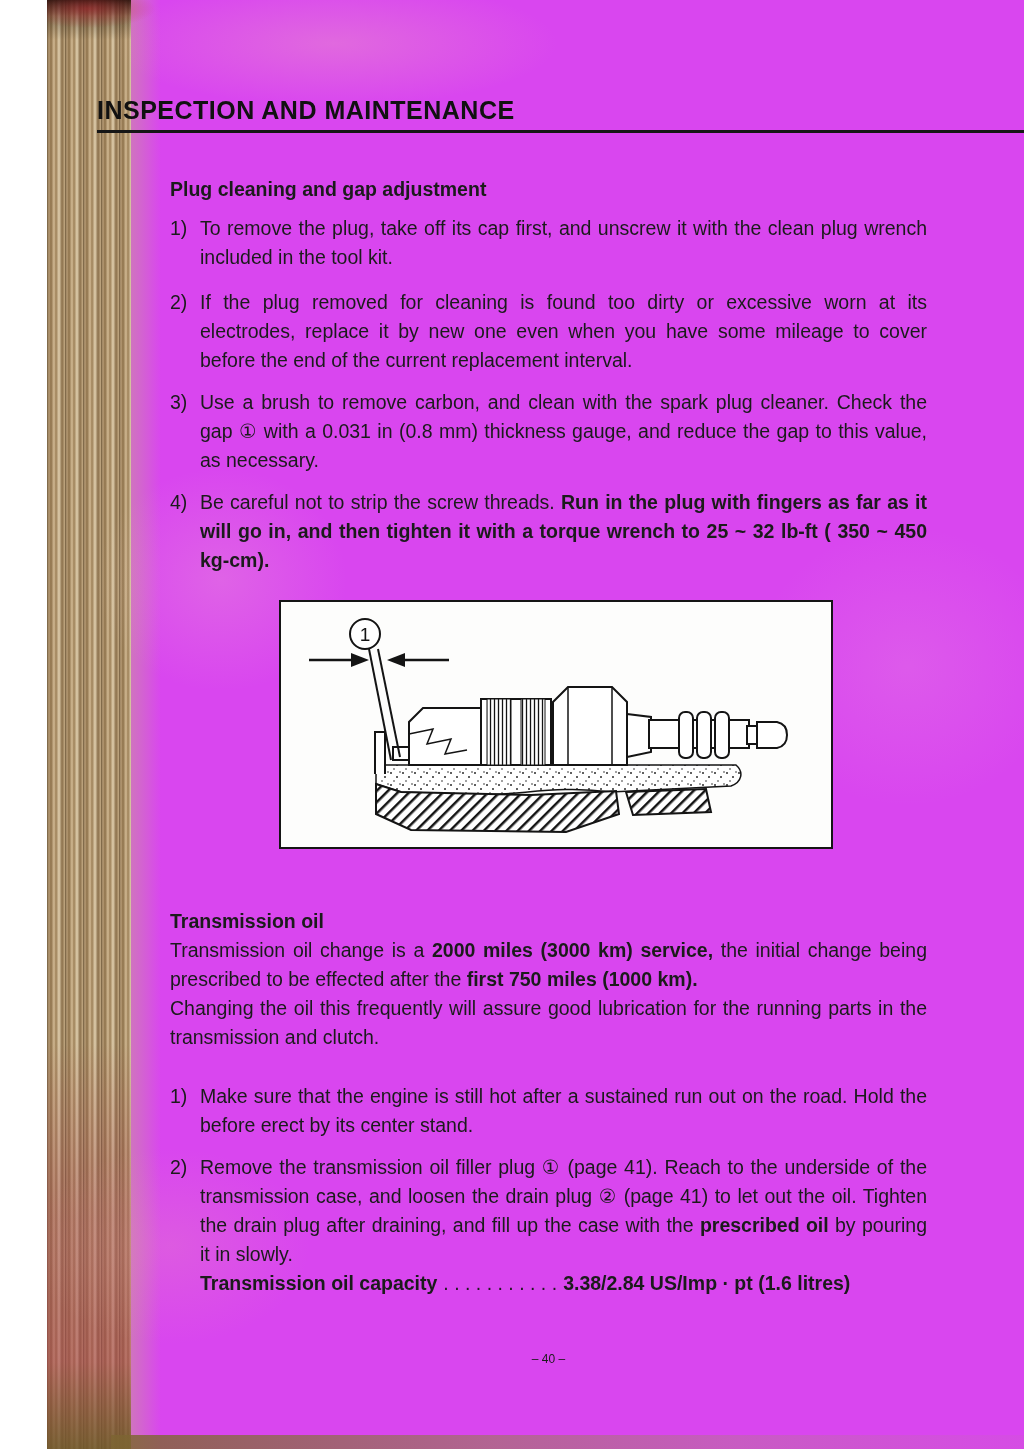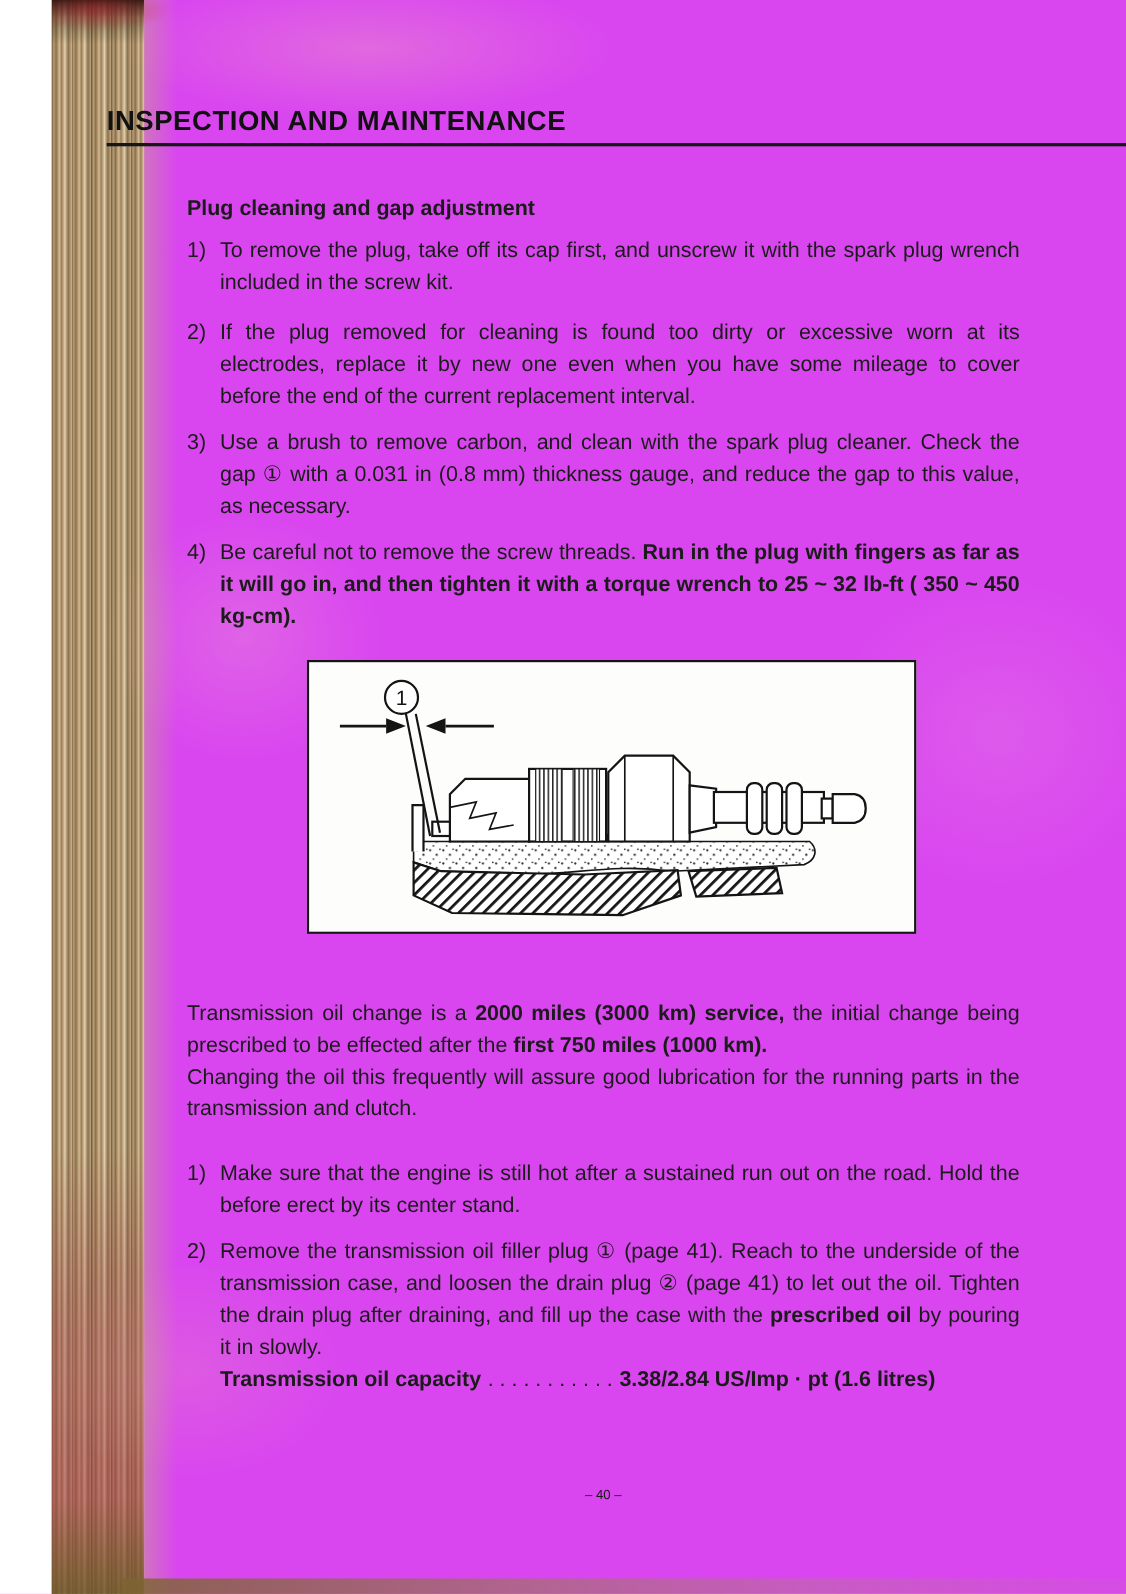--- a/index.html
+++ b/index.html
@@ -88,36 +88,36 @@
     <h1>INSPECTION AND MAINTENANCE</h1>
     <div class="rule"></div>
   </div>
 
   <div class="content">
 
     <div class="sec-title">Plug cleaning and gap adjustment</div>
 
     <div class="li m10">
       <span class="num">1)</span>
-      <span class="txt">To remove the plug, take off its cap first, and unscrew it with the spark plug wrench included in the screw kit.</span>
+      <span class="txt">To remove the plug, take off its cap first, and unscrew it with the clean plug wrench included in the tool kit.</span>
     </div>
 
     <div class="li">
       <span class="num">2)</span>
       <span class="txt">If the plug removed for cleaning is found too dirty or excessive worn at its electrodes, replace it by new one even when you have some mileage to cover before the end of the current replacement interval.</span>
     </div>
 
     <div class="li m13">
       <span class="num">3)</span>
       <span class="txt">Use a brush to remove carbon, and clean with the spark plug cleaner.  Check the gap ① with a 0.031 in (0.8 mm) thickness gauge, and reduce the gap to this value, as necessary.</span>
     </div>
 
     <div class="li m13">
       <span class="num">4)</span>
-      <span class="txt"><span>Be careful not to remove the screw threads.  </span><b>Run in the plug with fingers as far as it will go in, and then tighten it with a torque wrench to 25 ~ 32 lb-ft ( 350 ~ 450 kg-cm).</b></span>
+      <span class="txt"><span>Be careful not to strip the screw threads.  </span><b>Run in the plug with fingers as far as it will go in, and then tighten it with a torque wrench to 25 ~ 32 lb-ft ( 350 ~ 450 kg-cm).</b></span>
     </div>
 
     <div class="diagram-frame">
       <svg viewBox="0 0 550 245" width="550" height="245">
         <defs>
           <pattern id="hatch" width="8" height="8" patternUnits="userSpaceOnUse" patternTransform="rotate(45)">
             <rect width="8" height="8" fill="#ffffff"></rect>
             <line x1="1" y1="0" x2="1" y2="8" stroke="#141414" stroke-width="3"></line>
           </pattern>
           <pattern id="stipple" width="12" height="12" patternUnits="userSpaceOnUse">
@@ -168,20 +168,21 @@
           <text x="84" y="39" font-size="19" text-anchor="middle" fill="#141414">1</text>
           <line x1="28" y1="58" x2="70" y2="58" stroke="#141414" stroke-width="2.5"></line>
           <polygon points="88,58 70,51 70,65" fill="#141414"></polygon>
           <polygon points="106,58 124,51 124,65" fill="#141414"></polygon>
           <line x1="124" y1="58" x2="168" y2="58" stroke="#141414" stroke-width="2.5"></line>
         </g>
       </svg>
     </div>
 
     <div class="trans">
+      <div class="sec-title">Transmission oil</div>
       <div class="para"><span>Transmission oil change is a </span><b>2000 miles (3000 km) service,</b><span> the initial change being prescribed to be effected after the </span><b>first 750 miles (1000 km).</b></div>
       <div class="para">Changing the oil this frequently will assure good lubrication for the running parts in the transmission and clutch.</div>
     </div>
 
     <div class="howto">
 
       <div class="li m0">
         <span class="num">1)</span>
         <span class="txt">Make sure that the engine is still hot after a sustained run out on the road.  Hold the before erect by its center stand.</span>
       </div>

